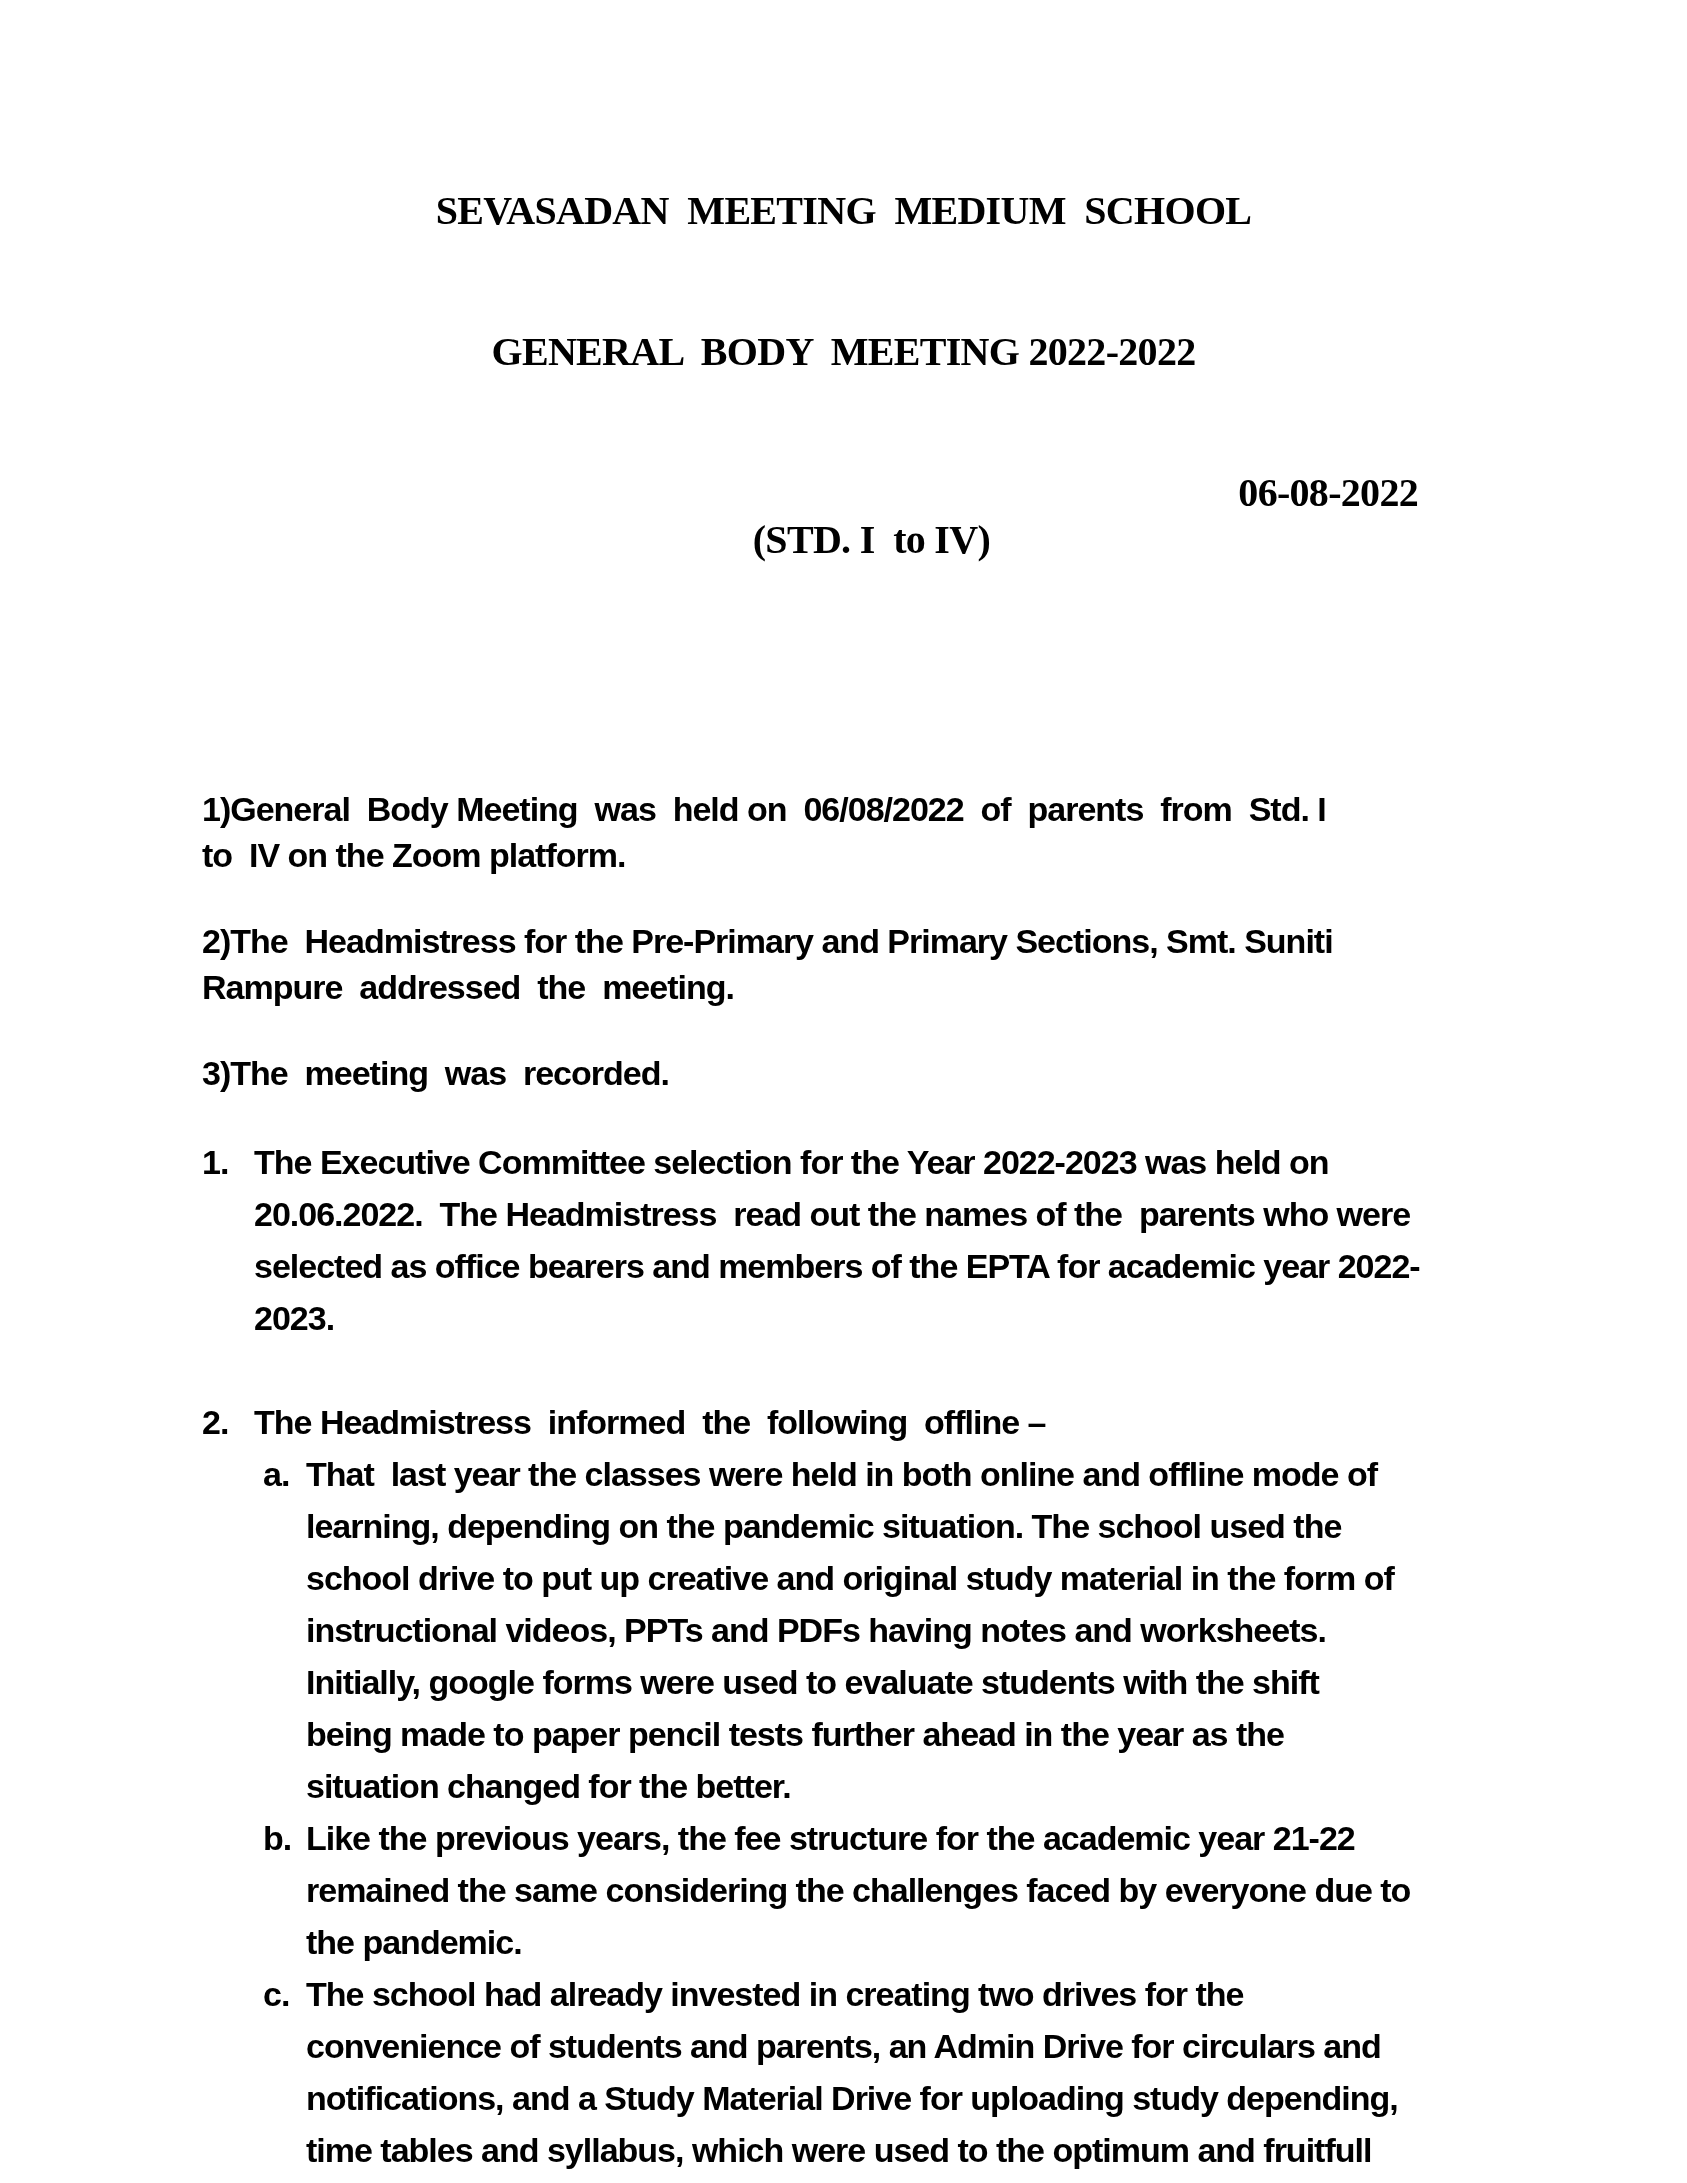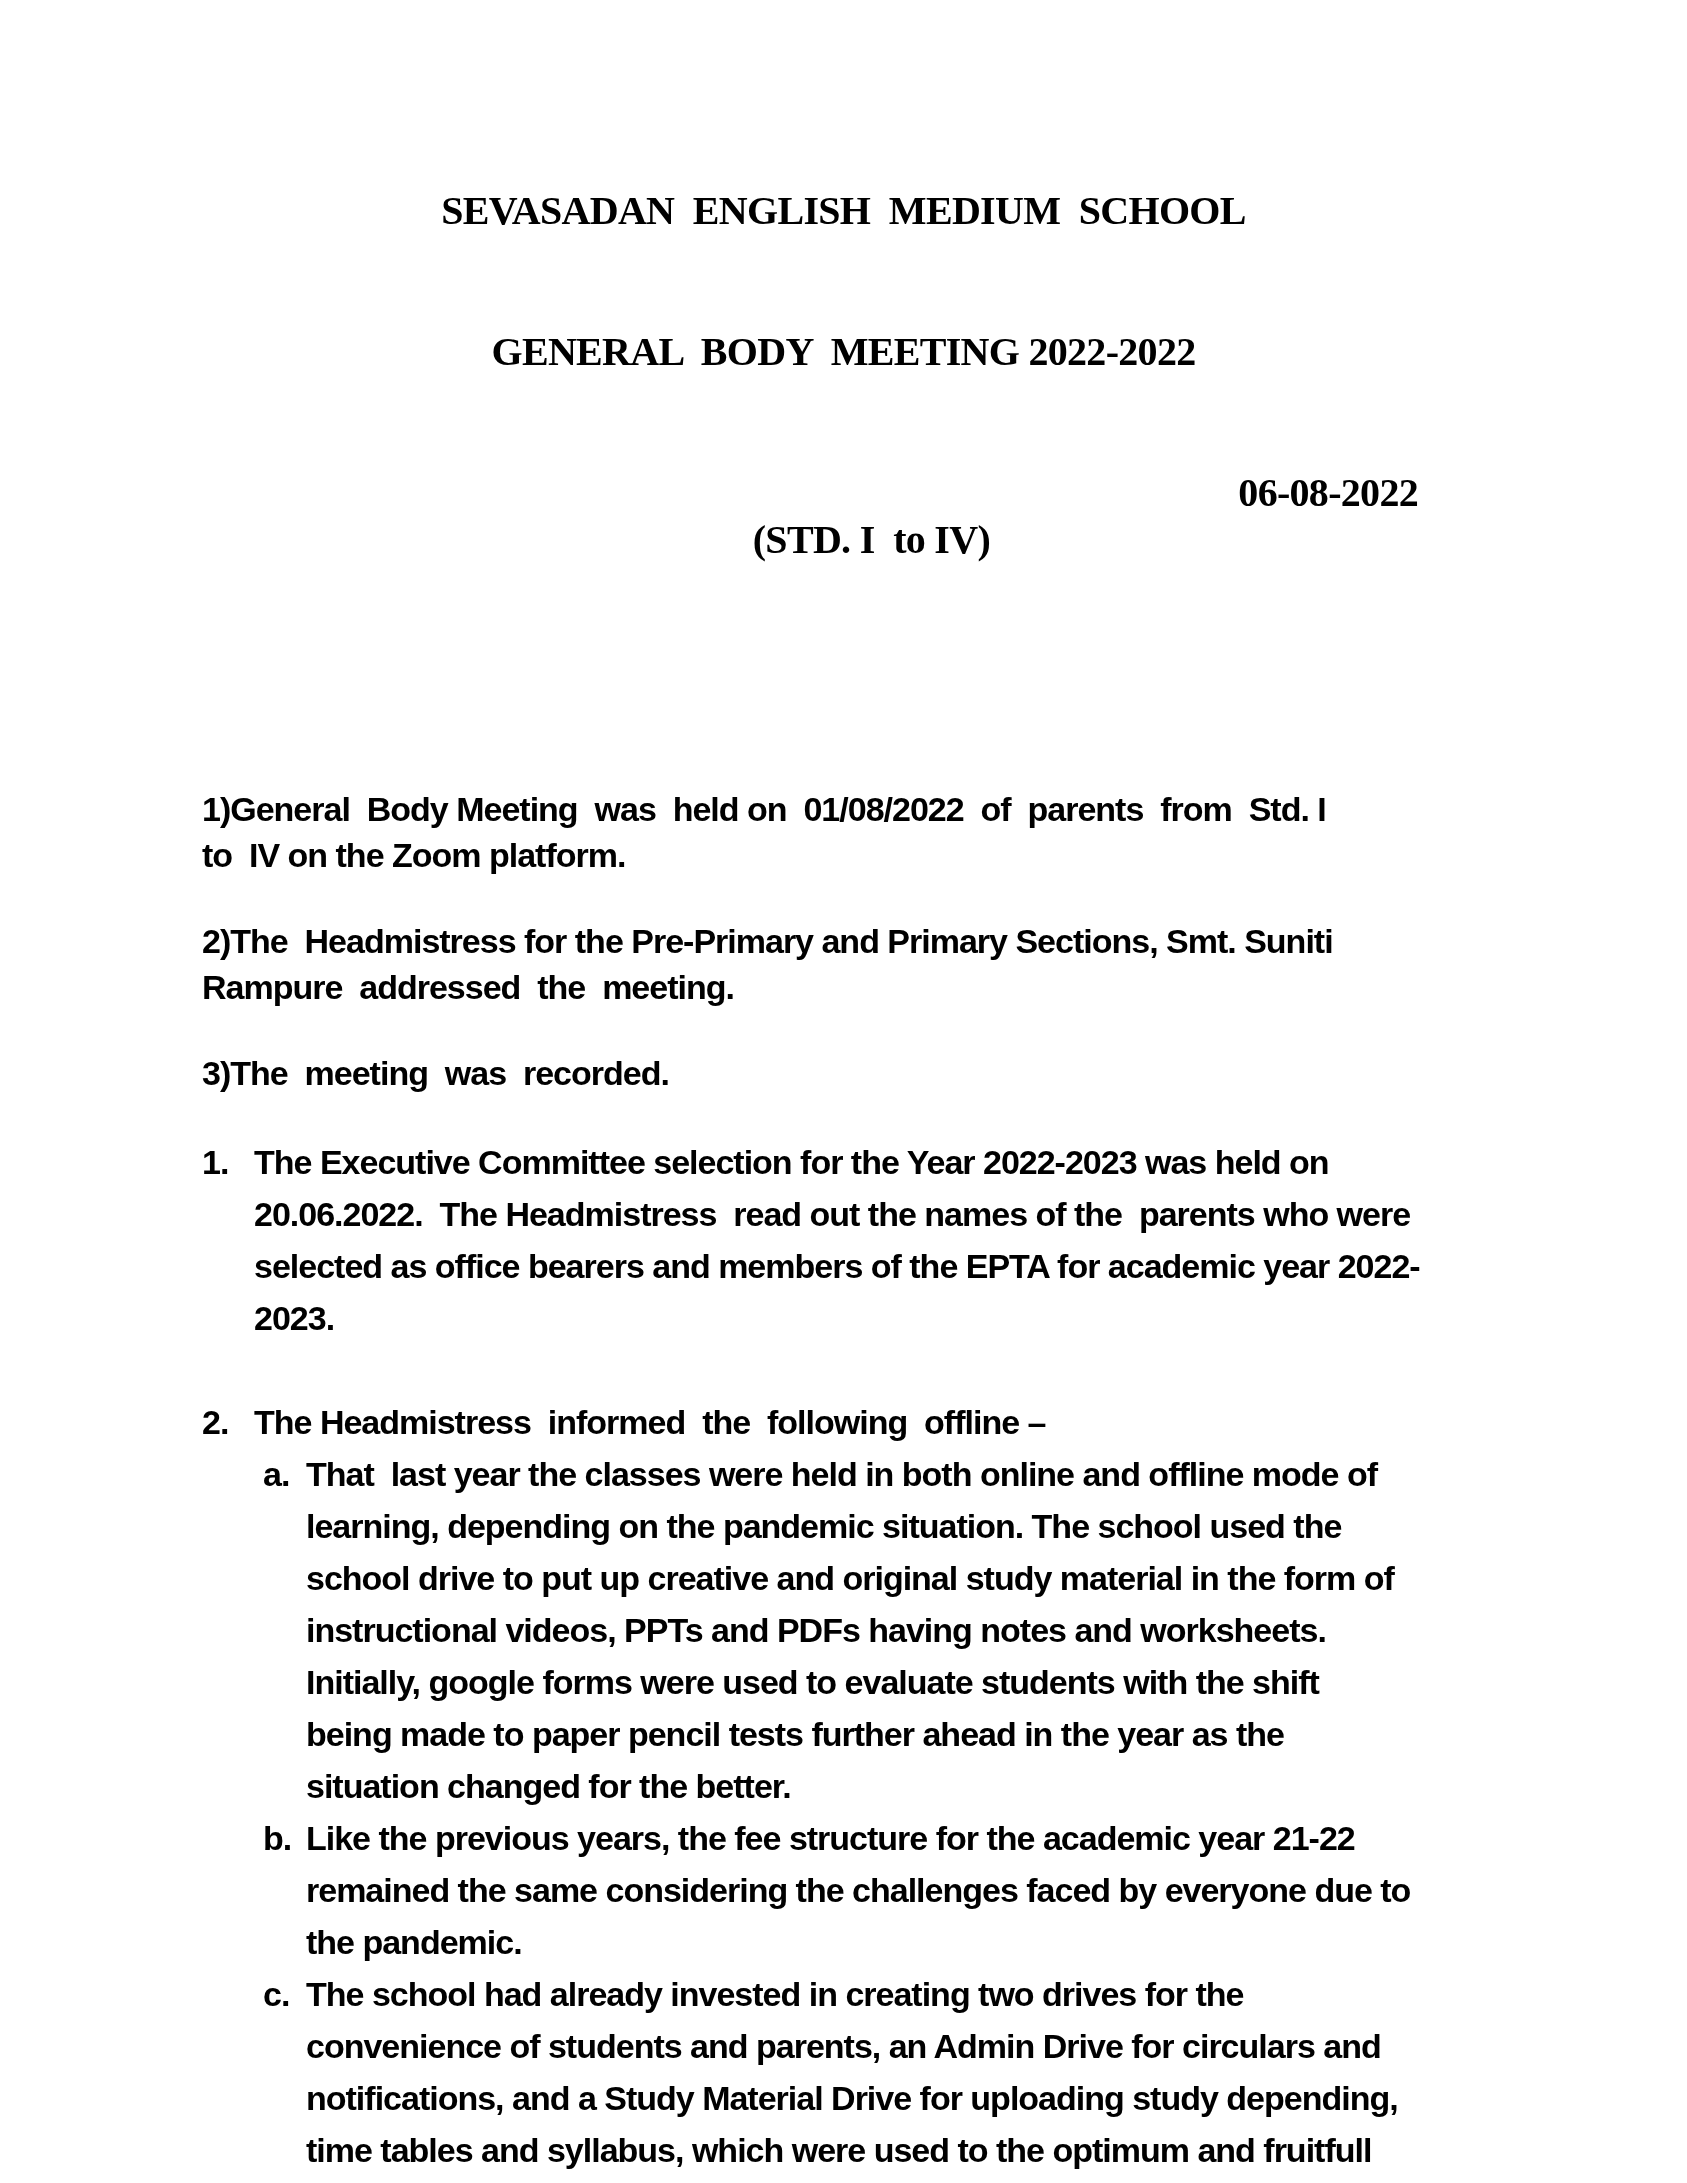--- a/index.html
+++ b/index.html
@@ -83,31 +83,31 @@
     flex: 1 1 auto;
     white-space: pre-wrap;
   }
 </style>
 </head>
 <body>
 
 <div class="page">
 
   <div class="doc-header">
-    <div>SEVASADAN  ENGLISH  MEDIUM  SCHOOL</div>
+    <div>SEVASADAN  MEETING  MEDIUM  SCHOOL</div>
     <div>GENERAL  BODY  MEETING 2022-2022</div>
     <div class="header-line3">
       <span>(STD. I  to IV)</span>
       <span class="header-date">06-08-2022</span>
     </div>
   </div>
 
   <div class="content">
 
-    <div class="para">1)General  Body Meeting  was  held on  01/08/2022  of  parents  from  Std. I
+    <div class="para">1)General  Body Meeting  was  held on  06/08/2022  of  parents  from  Std. I
 to  IV on the Zoom platform.</div>
     <div class="para">2)The  Headmistress for the Pre-Primary and Primary Sections, Smt. Suniti
 Rampure  addressed  the  meeting.</div>
     <div class="para">3)The  meeting  was  recorded.</div>
 
     <div class="numbered-list">
 
       <div class="num-item spaced-after">
         <div class="num-marker">1.</div>
         <div class="num-text">The Executive Committee selection for the Year 2022-2023 was held on

